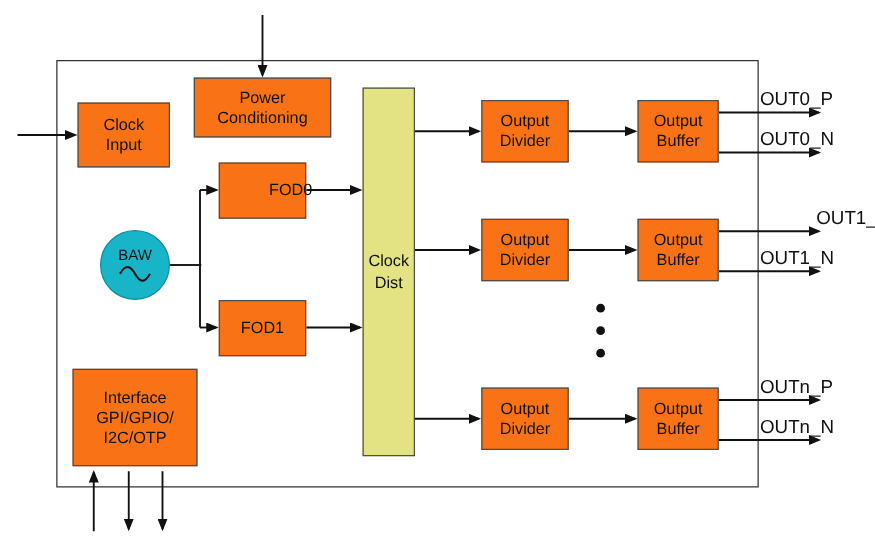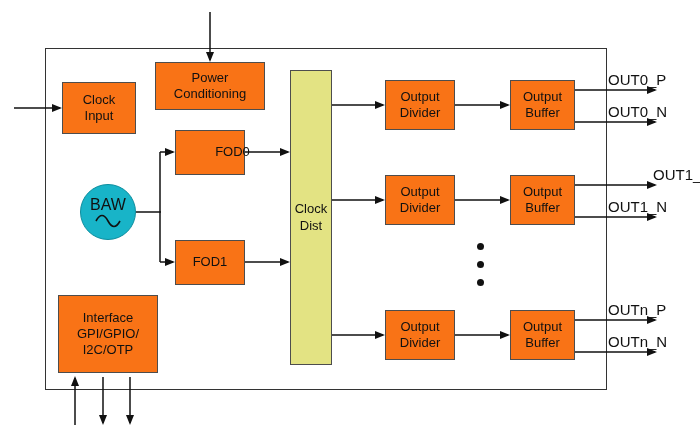--- a/index.html
+++ b/index.html
@@ -58,21 +58,21 @@
     border-radius: 50%;
     background: #18b4c8;
     border: 1px solid #0d8d9e;
     display: flex;
     flex-direction: column;
     align-items: center;
     justify-content: center;
     box-sizing: border-box;
     color: #111111;
   }
-  #blk-baw .lbl { font-size: 16px; line-height: 1.1; }
+  #blk-baw .lbl { font-size: 12px; line-height: 1.1; }
   .out-label {
     position: absolute;
     left: 608px;
     width: 80px;
     font-size: 15px;
     color: #111111;
     text-align: left;
   }
   #out0p-label { top: 71px; }
   #out0n-label { top: 103px; }

